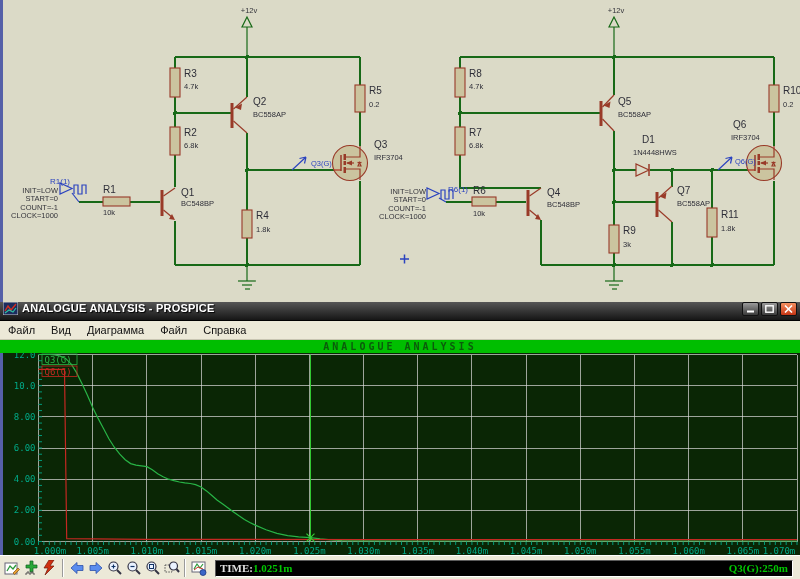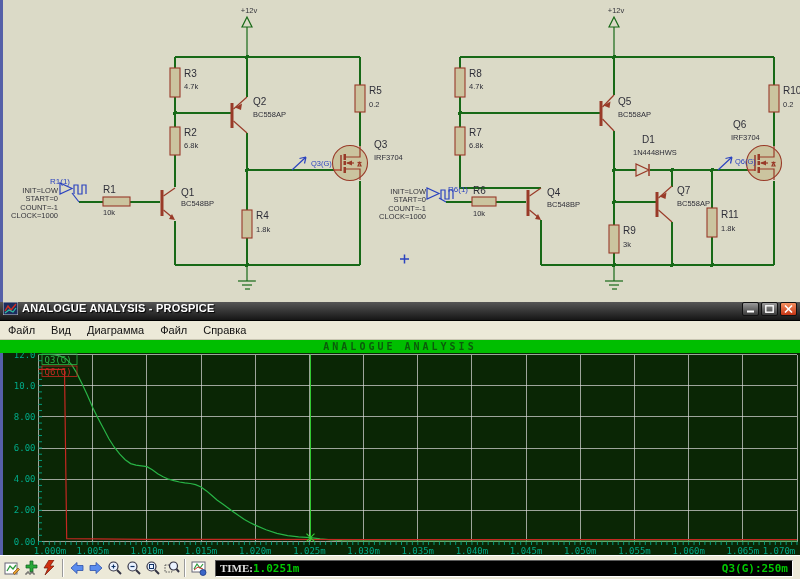--- a/index.html
+++ b/index.html
@@ -43,21 +43,21 @@
   .toolbar{height:25px;background:#ECE9D8;border-top:1px solid #FFF;display:flex;
            align-items:center;padding:0 2px;box-sizing:border-box;}
   .tbtn{width:19px;height:20px;display:flex;align-items:center;justify-content:center;}
   .tsep{width:1px;height:18px;background:#9a9a9a;border-right:1px solid #fff;margin:0 3px;}
   .statusfield{flex:1;height:17px;margin:0 5px 0 7px;background:#000;
                border-top:1px solid #5a5a5a;border-left:1px solid #5a5a5a;
                border-bottom:1px solid #fff;border-right:1px solid #fff;
                display:flex;align-items:center;justify-content:space-between;
                font:bold 11px "DejaVu Sans Mono",monospace;padding:0 4px;box-sizing:border-box;}
   .st-white{color:#E0E0E0;font-family:Liberation Serif, serif;}
-  .st-green{color:#00C800;}
+  .st-green{color:#00C800;font-family:Liberation Serif, serif;}
 </style>
 </head>
 <body>
 
 <div id="schem-wrap">
 <svg width="800" height="302" viewBox="0 0 800 302">
 
   <g>
 
     <g>

